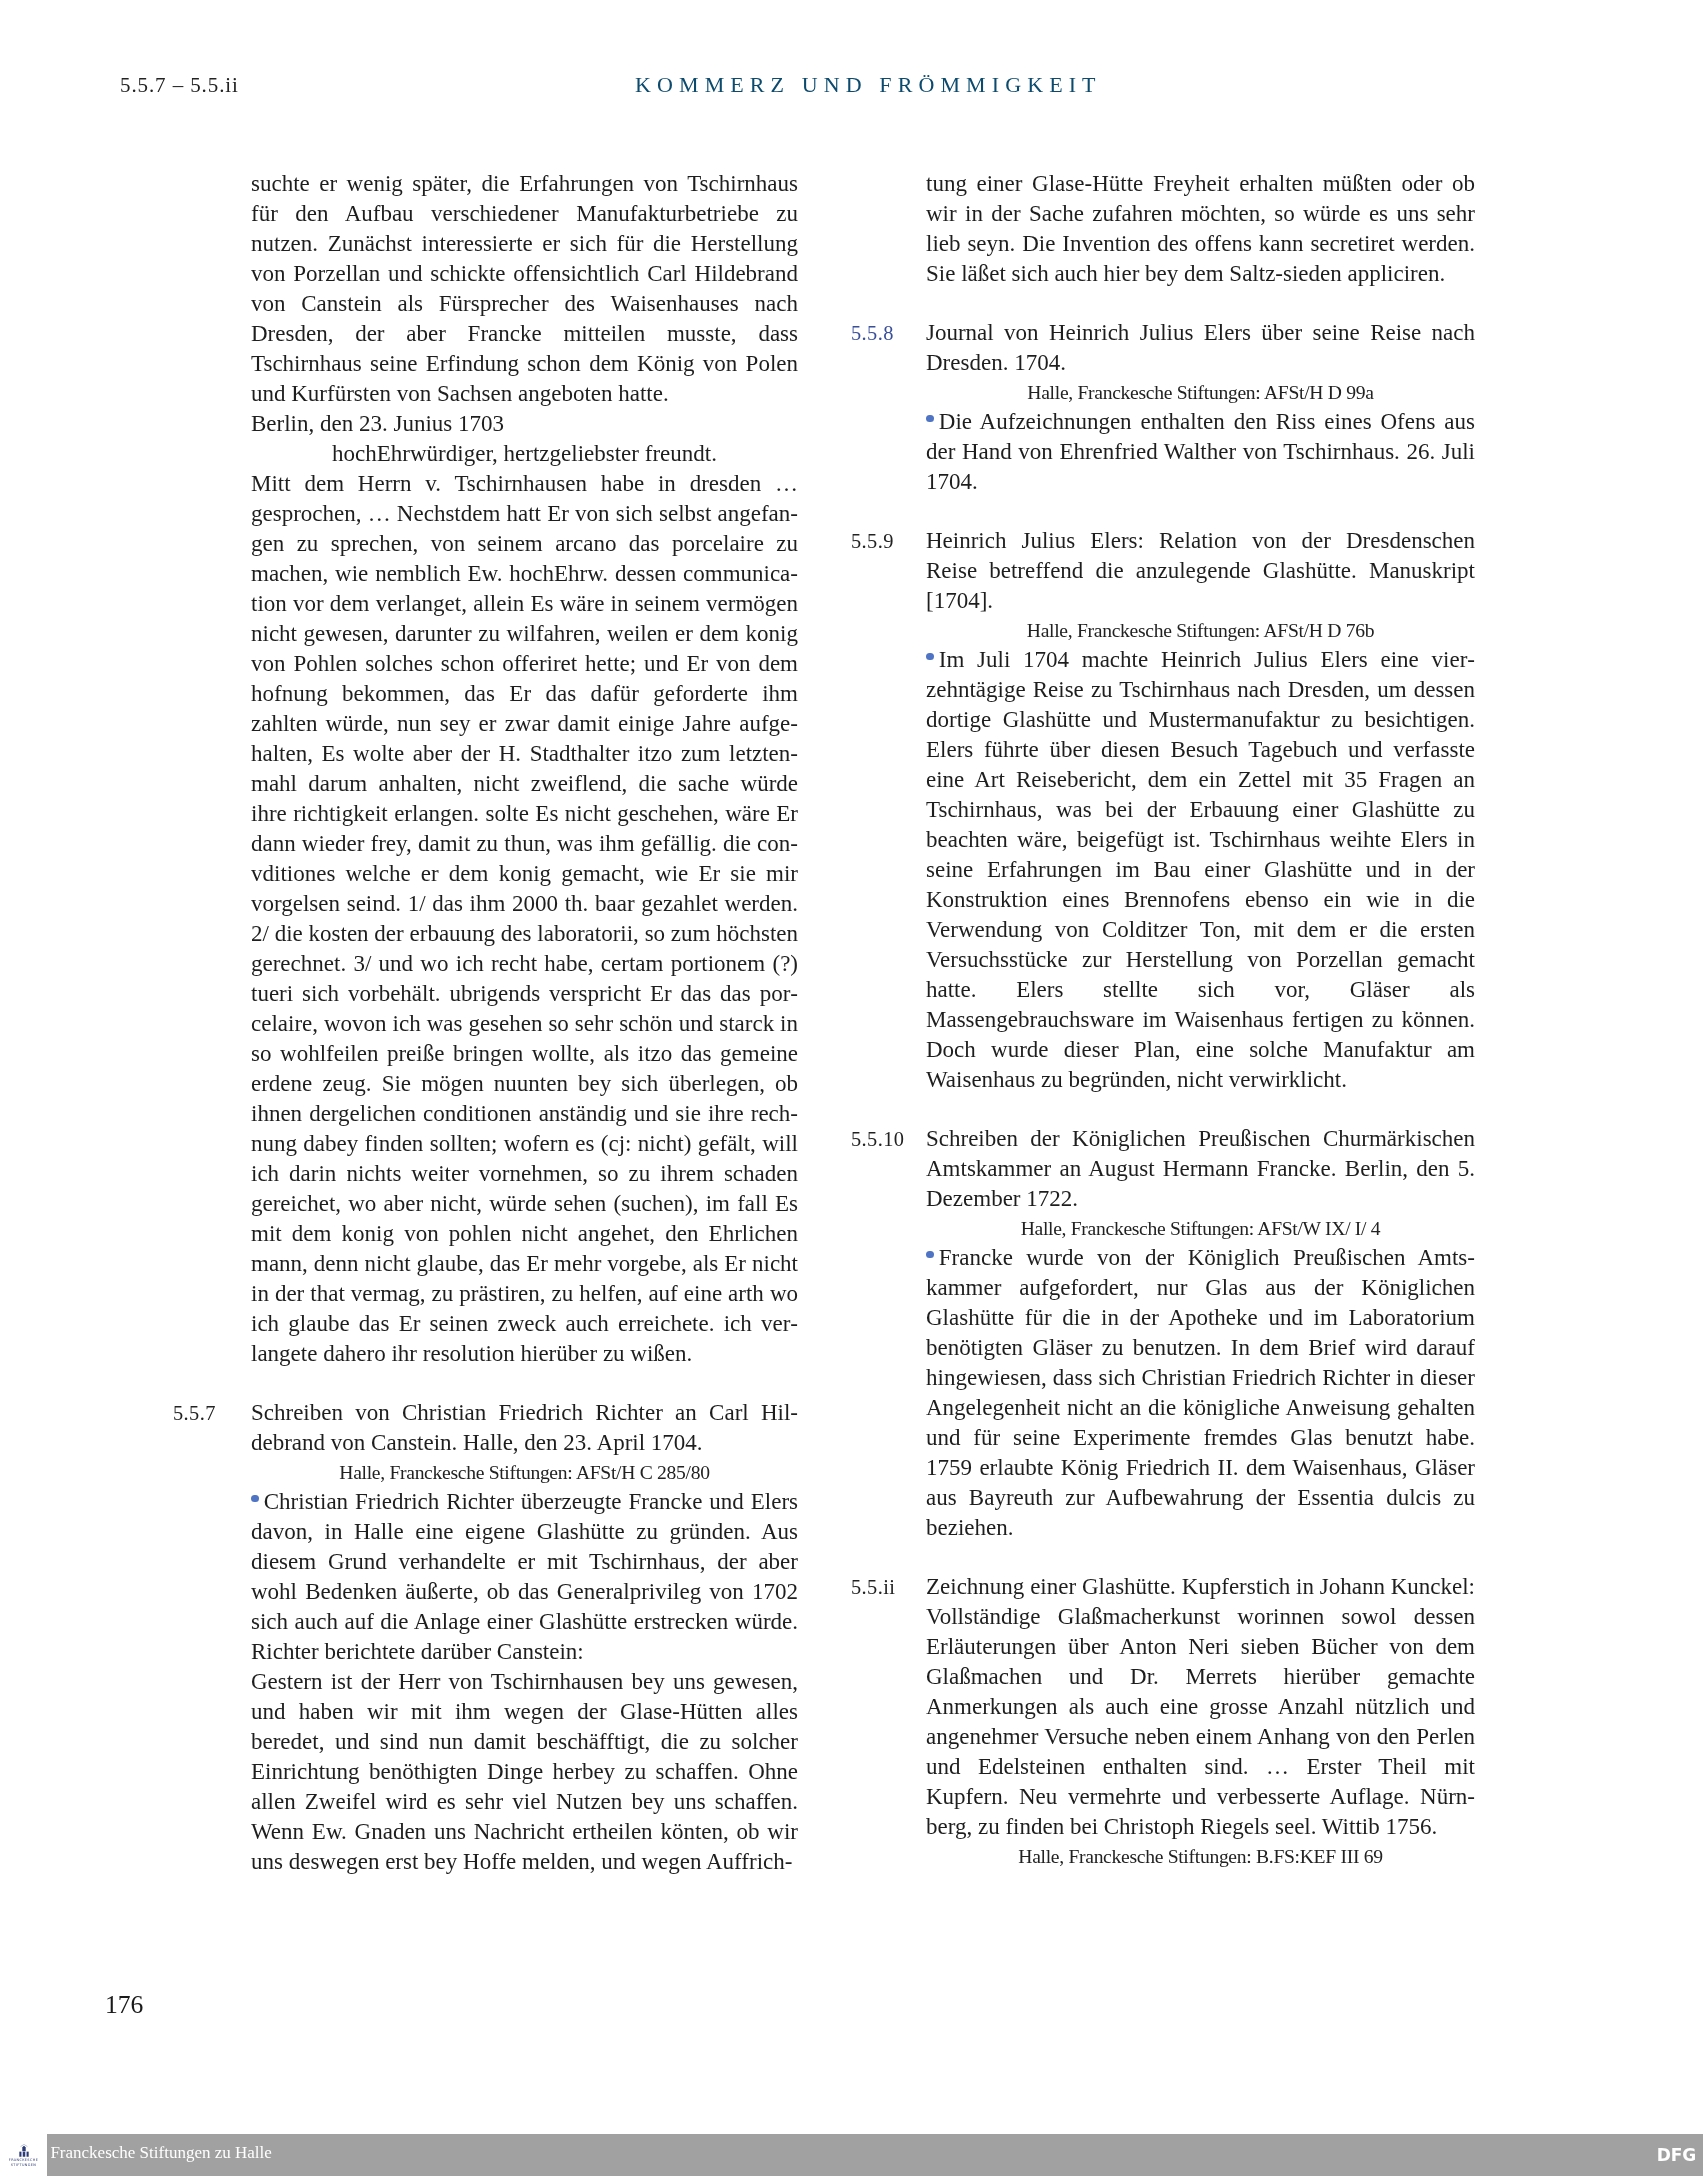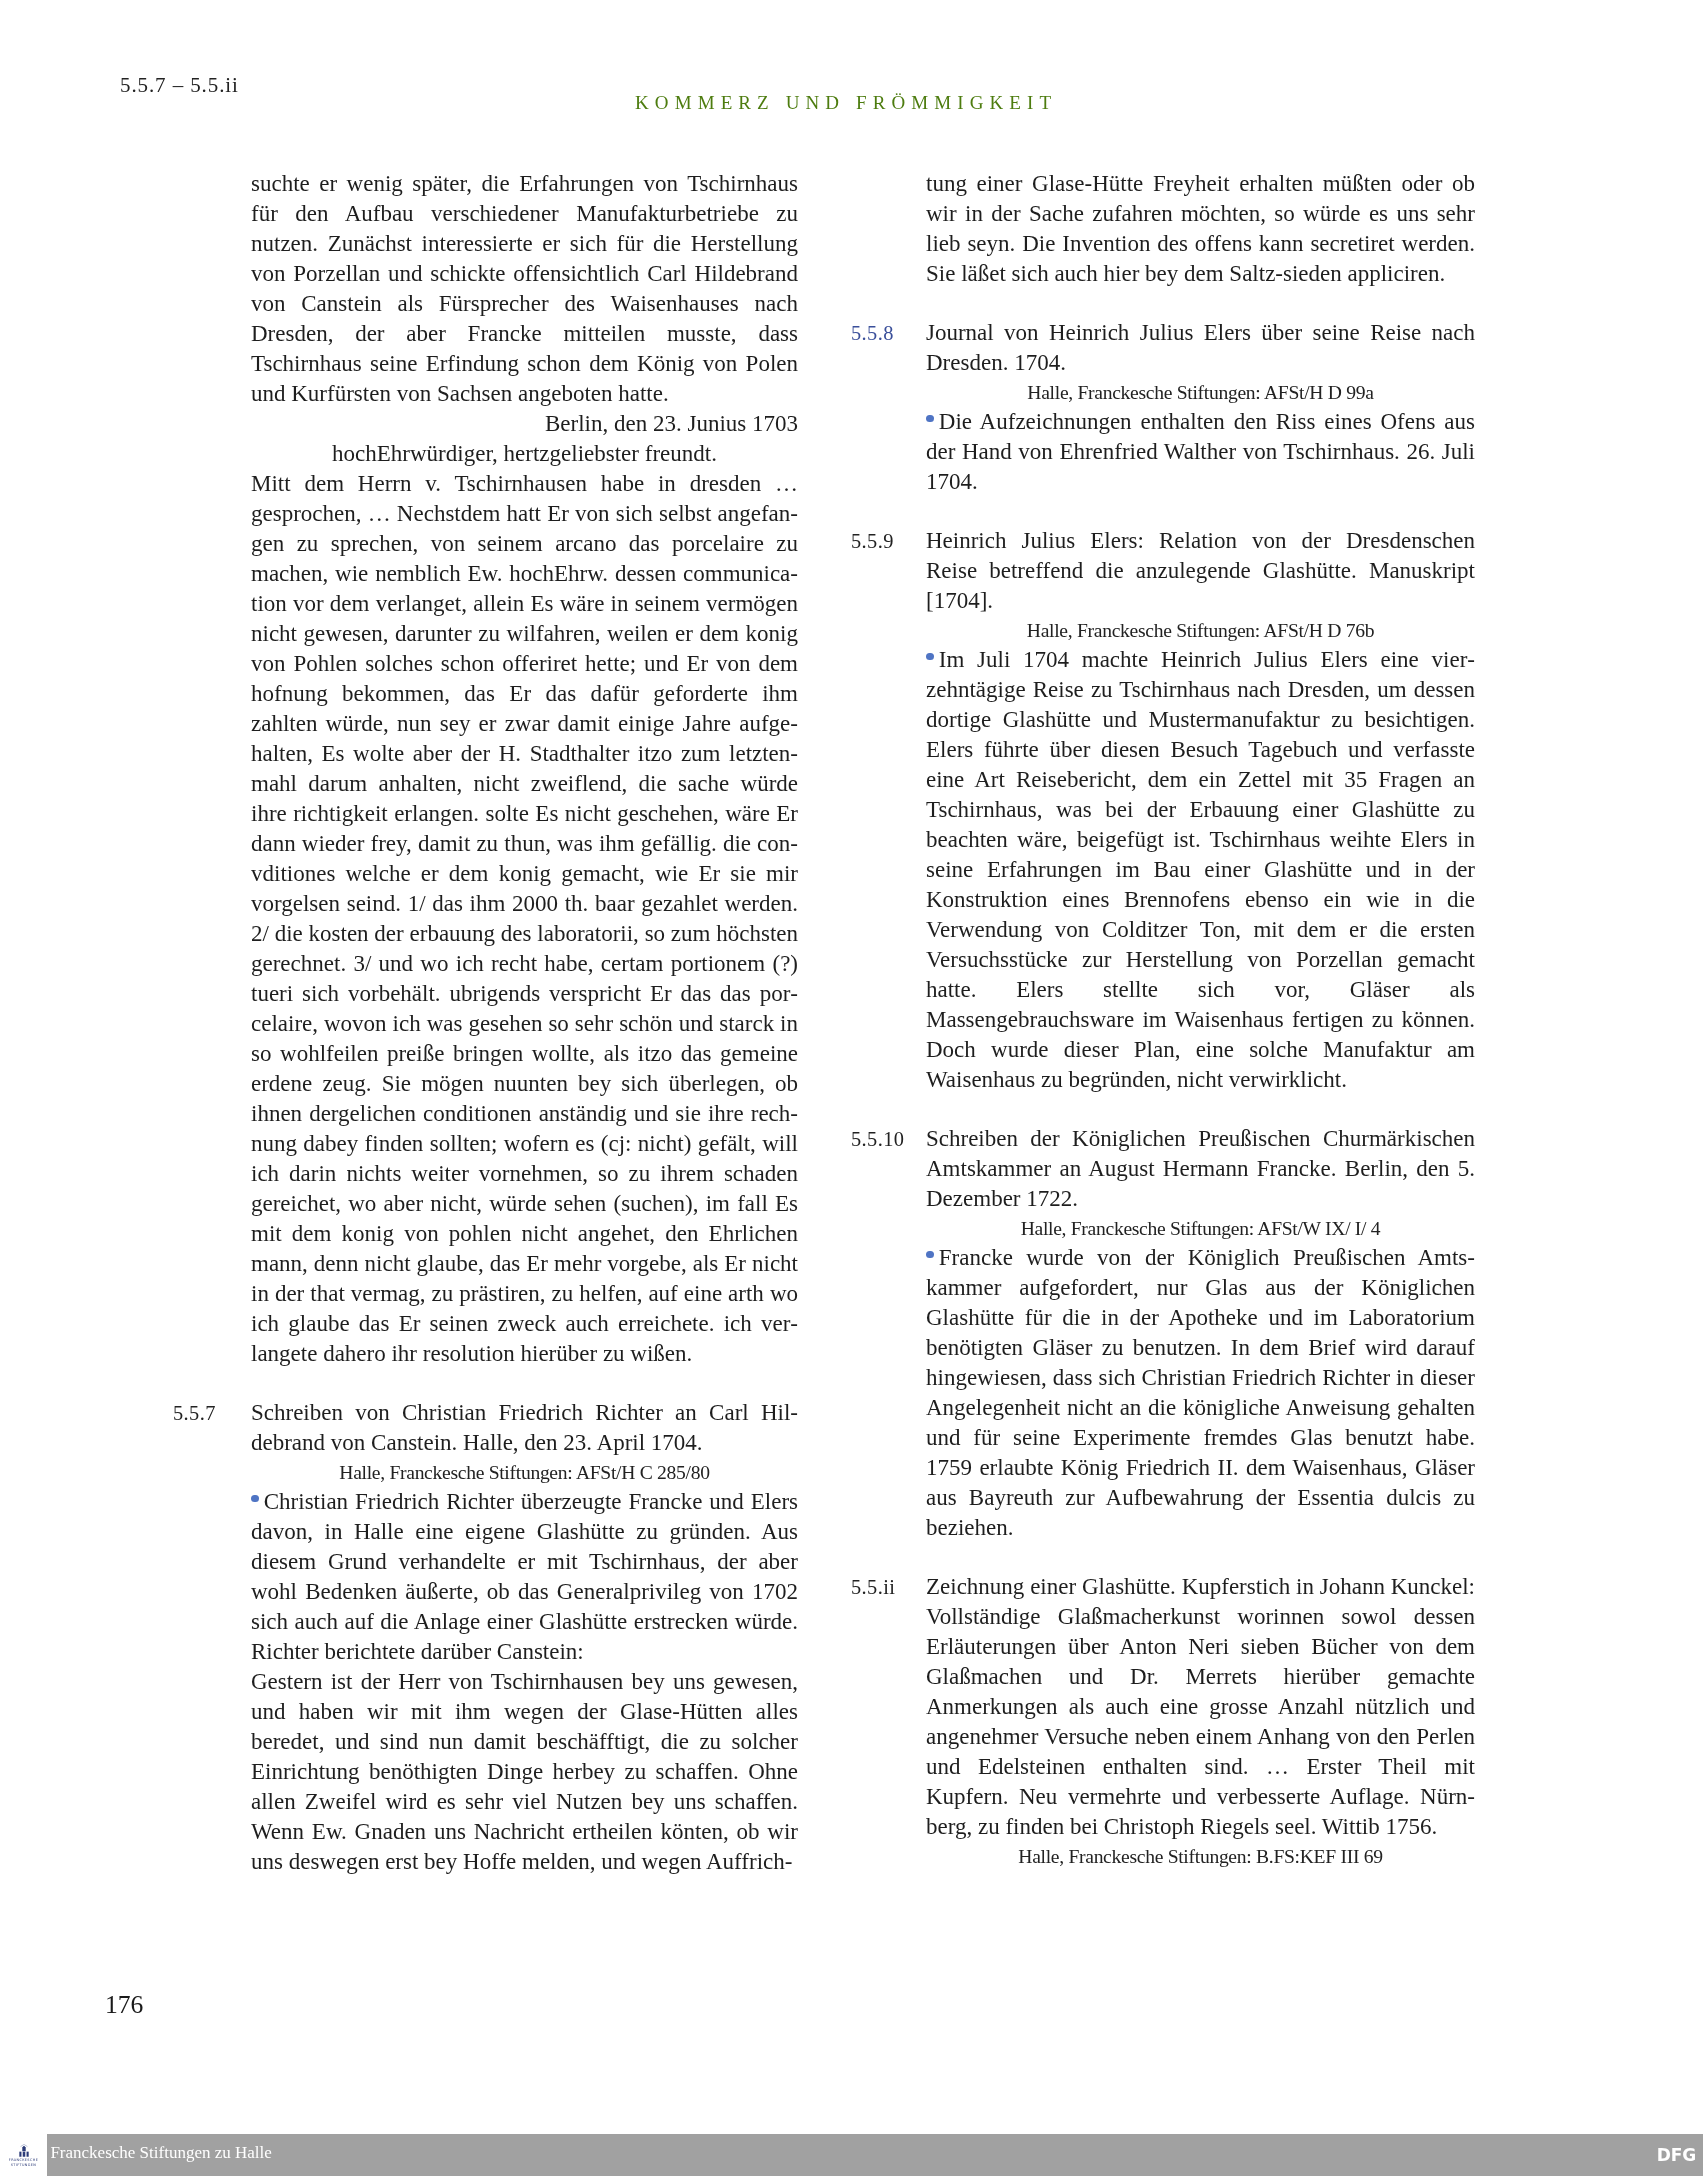--- a/index.html
+++ b/index.html
@@ -6,22 +6,22 @@
   body {
     width: 1704px; height: 2176px; position: relative; overflow: hidden;
     background: #ffffff; color: #1e1e1e;
     font-family: "Liberation Serif", "DejaVu Serif", serif;
   }
   .running-head-left {
     position: absolute; left: 120px; top: 73px;
     font-size: 21px; letter-spacing: 0.9px; color: #222;
   }
   .running-head-center {
-    position: absolute; left: 635px; top: 92px;
-    font-size: 19px; letter-spacing: 6.1px; color: #4d7c0f;
+    position: absolute; left: 635px; top: 72px;
+    font-size: 22px; letter-spacing: 6.1px; color: #0c4a6e;
   }
   .col {
     position: absolute; top: 169px;
     font-size: 23px; line-height: 30px;
     text-align: justify; hyphens: manual;
   }
   .col-left { left: 251px; width: 547px; }
   .col-right { left: 926px; width: 549px; }
   .col p { margin: 0; }
   .it { }
@@ -71,21 +71,21 @@
   }
 </style>
 </head>
 <body>
 
 <div class="running-head-left">5.5.7 – 5.5.ii</div>
 <div class="running-head-center">KOMMERZ UND FRÖMMIGKEIT</div>
 
 <div class="col col-left">
   <p>suchte er wenig später, die Erfahrungen von Tschirnhaus für den Aufbau verschiedener Manufakturbetriebe zu nutzen. Zunächst interessierte er sich für die Herstel­lung von Porzellan und schickte offensichtlich Carl Hil­debrand von Canstein als Fürsprecher des Waisenhau­ses nach Dresden, der aber Francke mitteilen musste, dass Tschirnhaus seine Erfindung schon dem König von Polen und Kurfürsten von Sachsen angeboten hatte.</p>
-  <p class="it" style="text-align:right">Berlin, den 23. Junius 1703</p>
+  <p class="it" style="text-align:left">Berlin, den 23. Junius 1703</p>
   <p class="it" style="text-align:center">hochEhrwürdiger, hertzgeliebster freundt.</p>
   <p class="it">Mitt dem Herrn v. Tschirnhausen habe in dresden … gesprochen, … Nechstdem hatt Er von sich selbst angefan­gen zu sprechen, von seinem arcano das porcelaire zu machen, wie nemblich Ew. hochEhrw. dessen communica­tion vor dem verlanget, allein Es wäre in seinem vermö­gen nicht gewesen, darunter zu wilfahren, weilen er dem konig von Pohlen solches schon offeriret hette; und Er von dem hofnung bekommen, das Er das dafür geforderte ihm zahlten würde, nun sey er zwar damit einige Jahre aufge­halten, Es wolte aber der H. Stadthalter itzo zum letzten­mahl darum anhalten, nicht zweiflend, die sache würde ihre richtigkeit erlangen. solte Es nicht geschehen, wäre Er dann wieder frey, damit zu thun, was ihm gefällig. die con­vditiones welche er dem konig gemacht, wie Er sie mir vor­gelsen seind. 1/ das ihm 2000 th. baar gezahlet werden. 2/ die kosten der erbauung des laboratorii, so zum höchsten gerechnet. 3/ und wo ich recht habe, certam portionem (?) tueri sich vorbehält. ubrigends verspricht Er das das por­celaire, wovon ich was gesehen so sehr schön und starck in so wohlfeilen preiße bringen wollte, als itzo das gemeine erdene zeug. Sie mögen nuunten bey sich überlegen, ob ihnen dergelichen conditionen anständig und sie ihre rech­nung dabey finden sollten; wofern es (cj: nicht) gefält, will ich darin nichts weiter vornehmen, so zu ihrem schaden gereichet, wo aber nicht, würde sehen (suchen), im fall Es mit dem konig von pohlen nicht angehet, den Ehrlichen mann, denn nicht glaube, das Er mehr vorgebe, als Er nicht in der that vermag, zu prästiren, zu helfen, auf eine arth wo ich glaube das Er seinen zweck auch erreichete. ich ver­langete dahero ihr resolution hierüber zu wißen.</p>
 
   <div class="gap"></div>
 
   <div class="entry">
     <span class="entry-num">5.5.7</span>
     <p>Schreiben von Christian Friedrich Richter an Carl Hil­debrand von Canstein. Halle, den 23. April 1704.</p>
     <p class="shelf">Halle, Franckesche Stiftungen: AFSt/H  C 285/80</p>
     <p><span class="bullet"></span><span>Christian Friedrich Richter überzeugte Francke und Elers davon, in Halle eine eigene Glashütte zu gründen. Aus diesem Grund verhandelte er mit Tschirnhaus, der aber wohl Bedenken äußerte, ob das Generalprivileg von 1702 sich auch auf die Anlage einer Glashütte erstre­cken würde. Richter berichtete darüber Canstein:</span></p>

